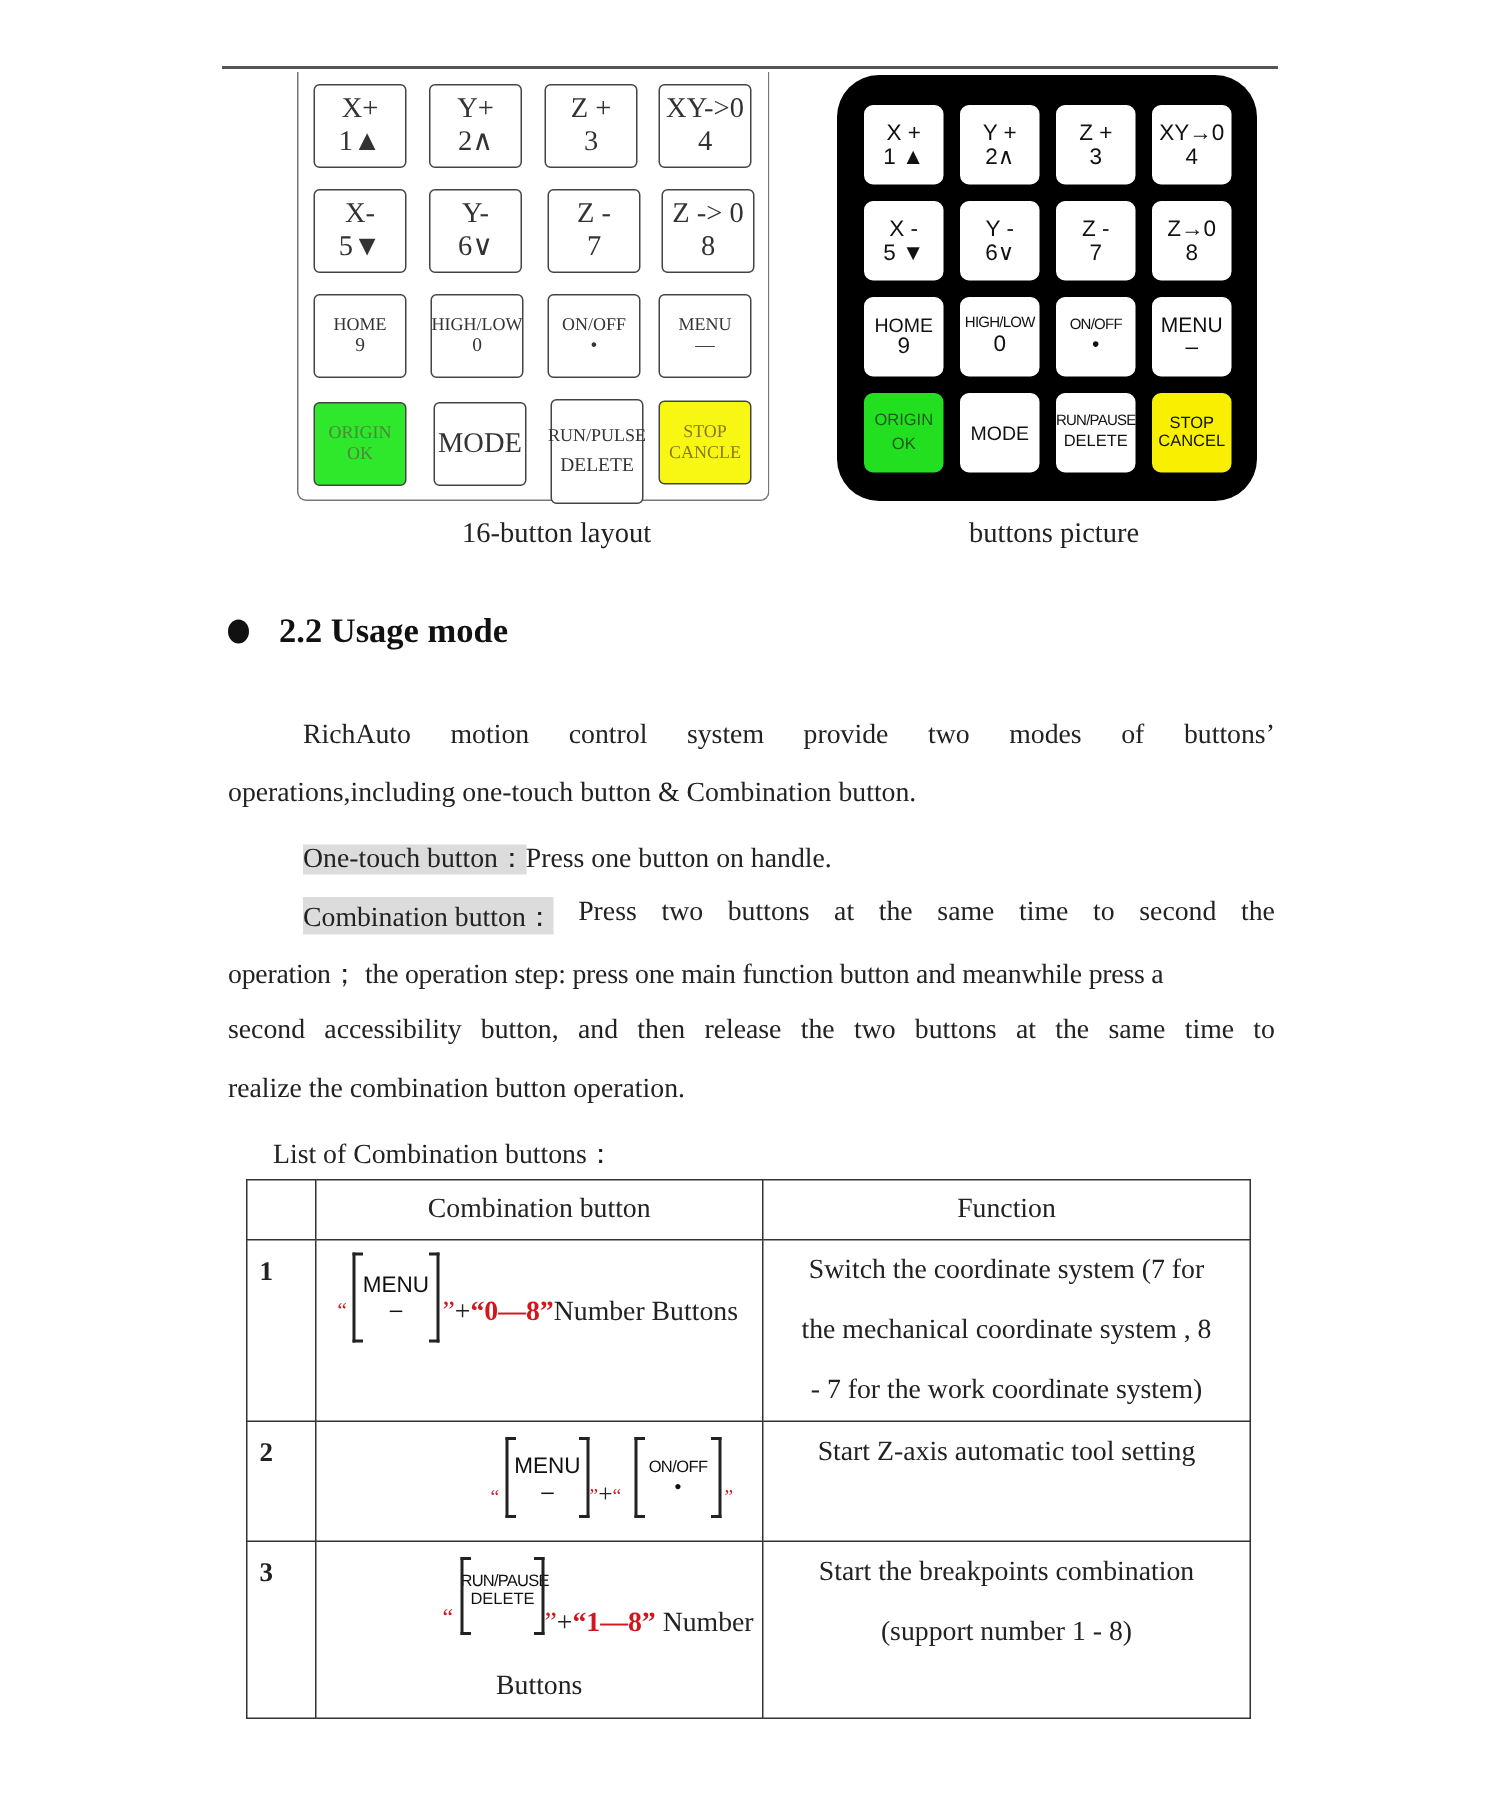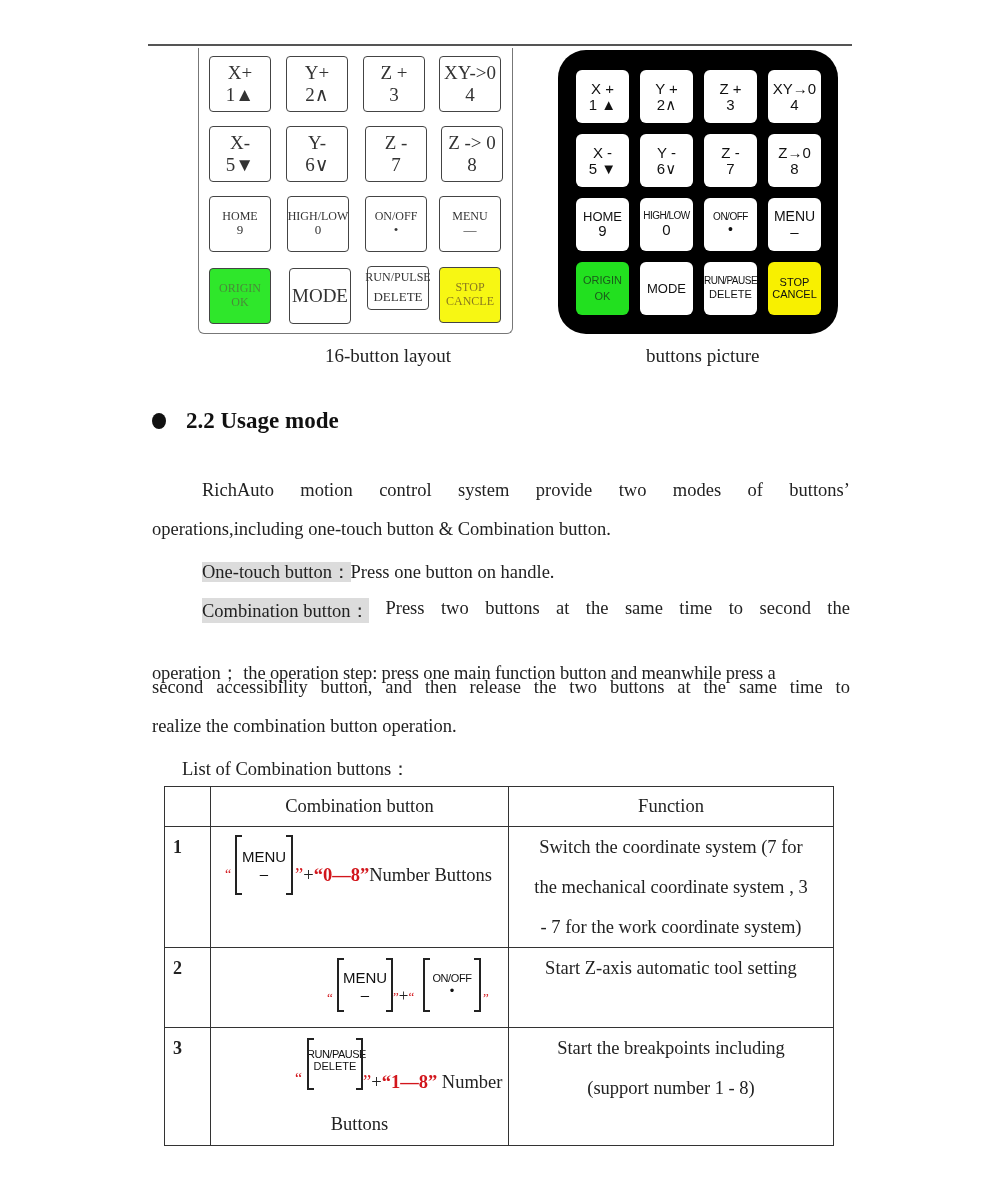--- a/index.html
+++ b/index.html
@@ -143,21 +143,21 @@
       <span class="l2">—</span>
     </div>
 
   <div class="lkey green" style="left:10px;top:220px">
       <span class="l1">ORIGIN</span>
       <span class="l2">OK</span>
     </div>
   <div class="lkey big" style="left:90px;top:220px">
       <span class="l1">MODE</span>
     </div>
-  <div class="lkey small" style="left:168px;top:218px;height:44px">
+  <div class="lkey small" style="left:168px;top:218px;height:70px">
       <span class="l1">RUN/PULSE</span>
       <span class="l2" style="margin-top:6px">DELETE</span>
     </div>
   <div class="lkey yellow" style="left:240px;top:219px">
       <span class="l1">STOP</span>
       <span class="l2" style="margin-top:0">CANCLE</span>
     </div>
 </div>
 
 <div class="keypad-photo">
@@ -222,21 +222,21 @@
   <div class="pkey small" style="left:146px;top:212px">
       <span class="l1">RUN/PAUSE</span>
       <span class="l2" style="font-size:11px;margin-top:2px">DELETE</span>
     </div>
   <div class="pkey yellow" style="left:210px;top:212px">
       <span class="l1">STOP</span>
       <span class="l2">CANCEL</span>
     </div>
 </div>
 
-<div class="caption" style="left:325px;top:345px">16-button layout</div>
+<div class="caption" style="left:308px;top:345px">16-button layout</div>
 <div class="caption" style="left:646px;top:345px">buttons picture</div>
 
 <div class="section-heading">
   <span class="bullet"></span>
   <span>2.2 Usage mode</span>
 </div>
 
 <div class="para justify" style="left:202px;width:648px;top:480px">
   <span>RichAuto</span>
   <span>motion</span>
@@ -260,21 +260,21 @@
   <span>two</span>
   <span>buttons</span>
   <span>at</span>
   <span>the</span>
   <span>same</span>
   <span>time</span>
   <span>to</span>
   <span>second</span>
   <span>the</span>
 </div>
-<div class="para" style="top:660px;letter-spacing:-0.15px">operation； the operation step: press one main function button and meanwhile press a</div>
+<div class="para" style="top:636px;letter-spacing:-0.15px">operation； the operation step: press one main function button and meanwhile press a</div>
 <div class="para justify" style="top:677px">
   <span>second</span>
   <span>accessibility</span>
   <span>button,</span>
   <span>and</span>
   <span>then</span>
   <span>release</span>
   <span>the</span>
   <span>two</span>
   <span>buttons</span>
@@ -303,21 +303,21 @@
         <span class="quote" style="position:absolute;left:2px;top:34px;font-size:14px">“</span>
         <span class="mini-key" style="position:absolute;left:12px;top:2px;width:58px;height:56px;padding-top:14px">
           <span style="display:block;font-size:15px">MENU</span>
           <span style="display:block;font-size:15px">–</span>
         </span>
         <span style="position:absolute;left:72px;top:32px;white-space:nowrap"><span class="quote">”</span><span>+</span><span class="red">“0—8”</span><span>Number Buttons</span></span>
       </div>
     </td>
     <td class="func">
       <div>Switch the coordinate system (7 for</div>
-      <div>the mechanical coordinate system , 3</div>
+      <div>the mechanical coordinate system , 8</div>
       <div>- 7 for the work coordinate system)</div>
     </td>
   </tr>
 
   <tr style="height:80px">
     <td class="num">2</td>
     <td>
       <div style="position:relative;height:70px">
         <span class="quote" style="position:absolute;left:116px;top:42px;font-size:13px">“</span>
         <span class="mini-key" style="position:absolute;left:126px;top:10px;width:56px;height:50px;padding-top:12px">
@@ -344,18 +344,18 @@
         <span class="quote" style="position:absolute;left:84px;top:42px;font-size:16px">“</span>
         <span class="mini-key" style="position:absolute;left:96px;top:10px;width:56px;height:48px;padding-top:10px">
           <span style="display:block;font-size:11px;letter-spacing:-0.5px">RUN/PAUSE</span>
           <span style="display:block;font-size:11px">DELETE</span>
         </span>
         <span style="position:absolute;left:152px;top:44px;white-space:nowrap"><span class="quote">”</span><span>+</span><span class="red">“1—8”</span> <span>Number</span></span>
         <span style="position:absolute;left:0;right:0;top:86px;text-align:center">Buttons</span>
       </div>
     </td>
     <td class="func">
-      <div>Start the breakpoints including</div>
+      <div>Start the breakpoints combination</div>
       <div>(support number 1 - 8)</div>
     </td>
   </tr>
 </tbody>
   </table>
 
 </body></html>

